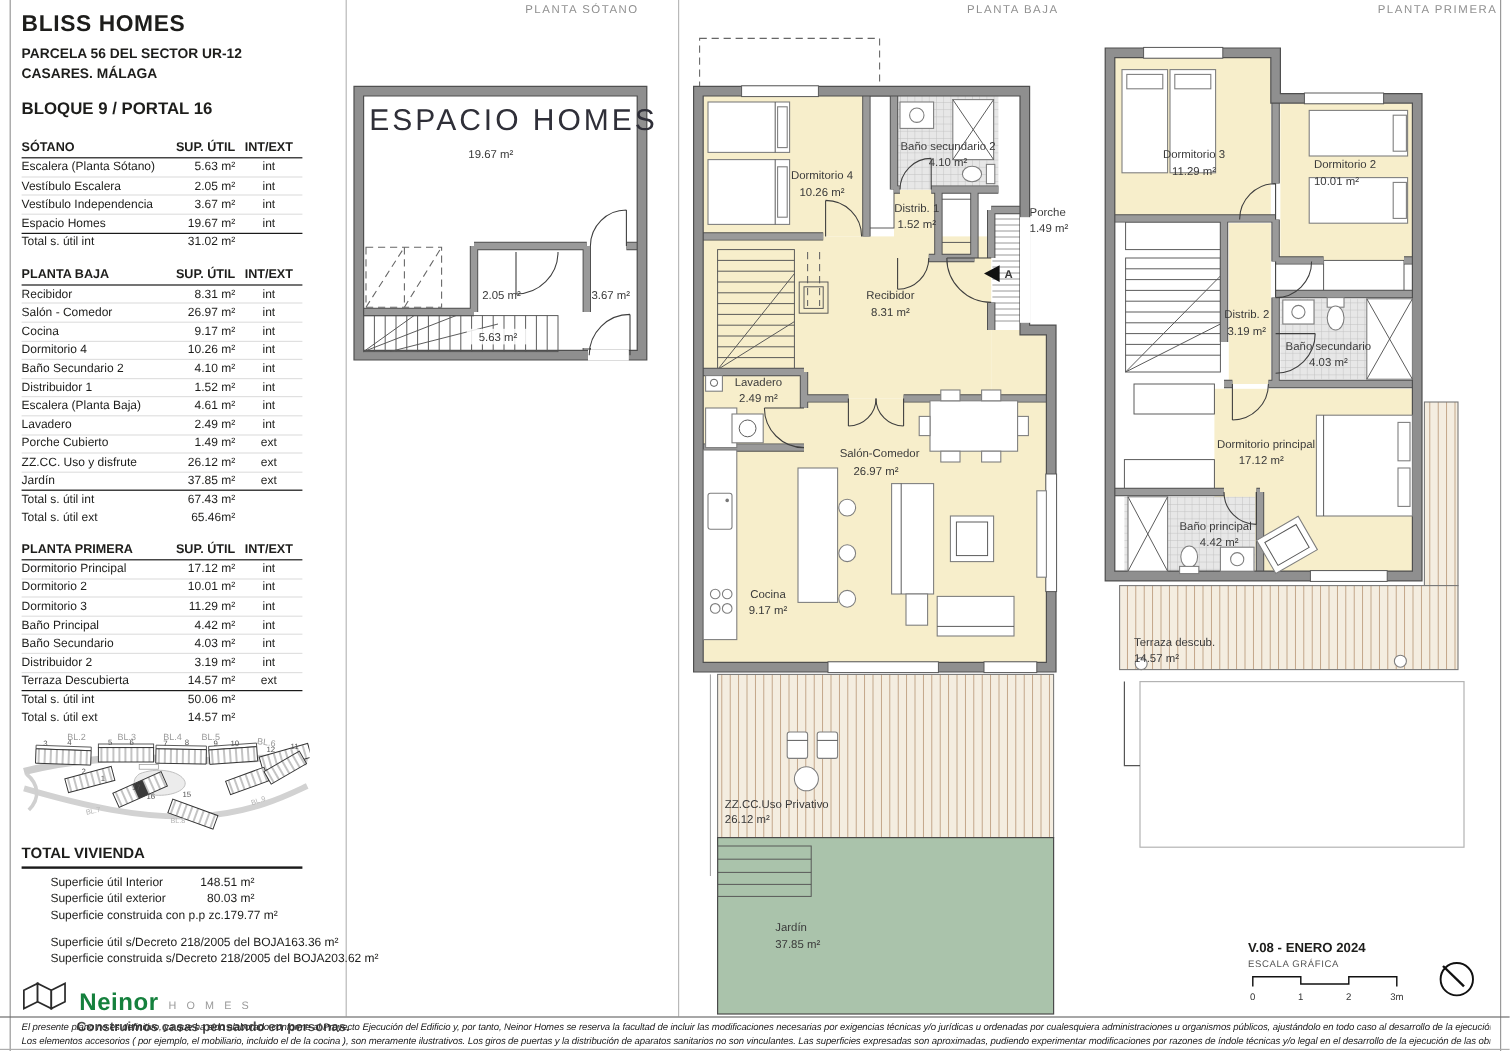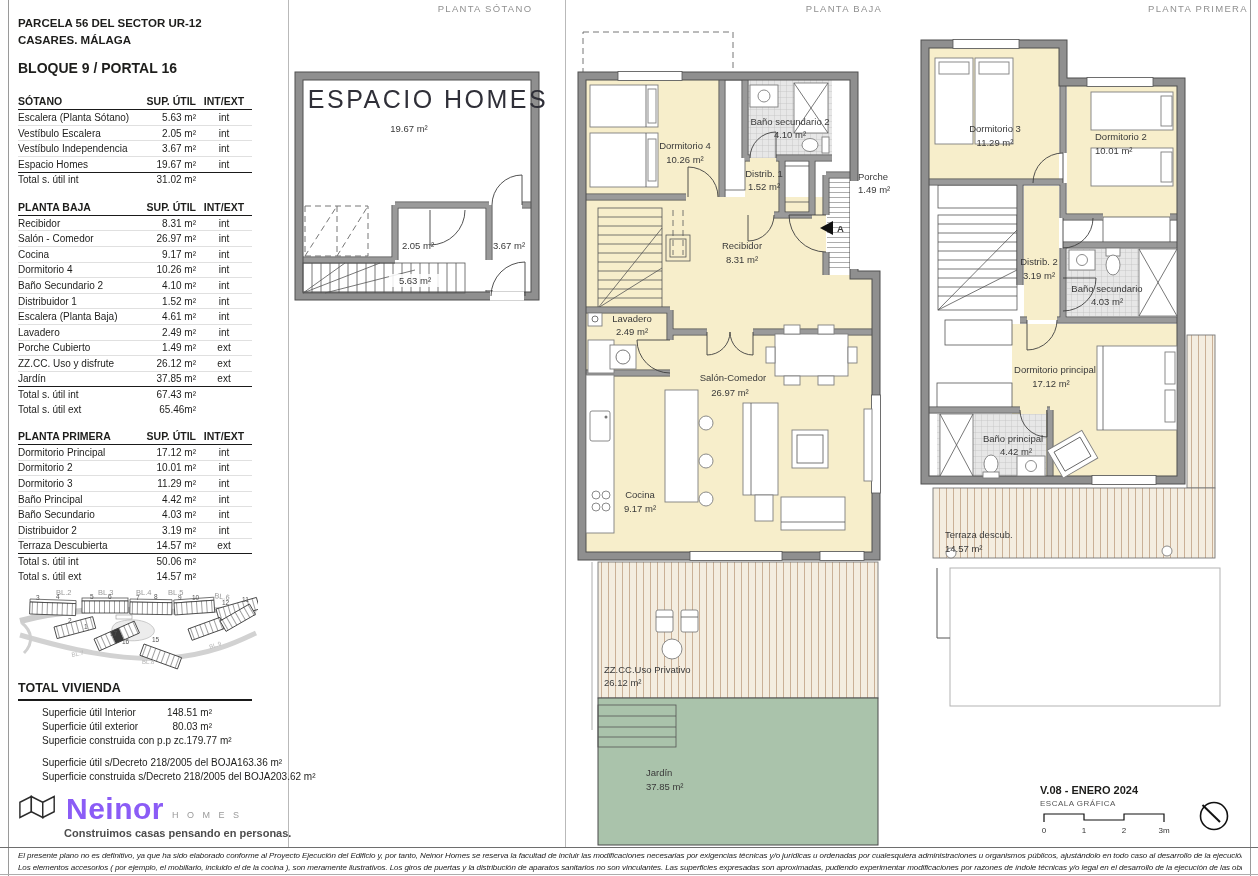--- a/index.html
+++ b/index.html
@@ -24,21 +24,21 @@
   #totalv{margin-top:6px;}
   .tv-title{font-size:12.5px;font-weight:bold;border-bottom:2px solid #1a1a1a;padding-bottom:4px;}
   .tvrow{display:flex;font-size:10px;padding:1.6px 0;align-items:baseline;}
   .tvrow .lbl{flex:1;white-space:nowrap;margin-left:24px;}
   .v1{width:60px;text-align:right;margin-right:40px;white-space:nowrap;}
   .v2{width:96px;text-align:center;white-space:nowrap;}
   .tvgap{height:7px;}
   
   #logo{margin-top:9px;}
   .logo-row{display:flex;align-items:flex-end;}
-  .logo-name{font-size:30px;font-weight:bold;color:#8b5cf6;letter-spacing:.5px;line-height:.9;margin-left:8px;}
+  .logo-name{font-size:20px;font-weight:bold;color:#15803d;letter-spacing:.5px;line-height:.9;margin-left:8px;}
   .logo-homes{font-size:9px;color:#9a9a9a;letter-spacing:3px;margin-left:8px;margin-bottom:2px;}
   .logo-tag{font-size:11px;font-weight:bold;color:#4d4d4d;margin-top:5px;margin-left:46px;white-space:nowrap;}
   
   .plan-title{position:absolute;top:3px;transform:translateX(-50%);font-size:9.5px;
               color:#909090;letter-spacing:1.3px;white-space:nowrap;}
   
   .wallo{fill:none;stroke:#4f4f4f;stroke-width:9;}
   .wall{fill:none;stroke:#8f8f8f;stroke-width:7;}
   .wallo2{fill:none;stroke:#4f4f4f;stroke-width:7;}
   .wall2{fill:none;stroke:#9a9a9a;stroke-width:5.4;}
@@ -86,20 +86,21 @@
 </svg>
 
 <div class="vd" style="left:8px;height:876px;background:#9a9a9a"></div>
 <div class="vd" style="left:1250px;height:876px;background:#9a9a9a"></div>
 <div class="vd" style="left:288px;height:847px"></div>
 <div class="vd" style="left:565px;height:847px"></div>
 <div class="hd" style="left:0;top:847px;width:1258px"></div>
 <div class="hd" style="left:0;top:874px;width:1258px;background:#adadad"></div>
 
 <div id="left">
+  <div class="h-title">BLISS HOMES</div>
   <div class="h-sub">PARCELA 56 DEL SECTOR UR-12</div>
   <div class="h-sub" style="margin-top:5px">CASARES. MÁLAGA</div>
   <div class="h-block">
     <div>BLOQUE 9 / PORTAL 16</div>
   </div>
 
   
   <div class="tbl" style="margin-top:15px">
     <div class="tr th">
       <span class="cn">SÓTANO</span>

